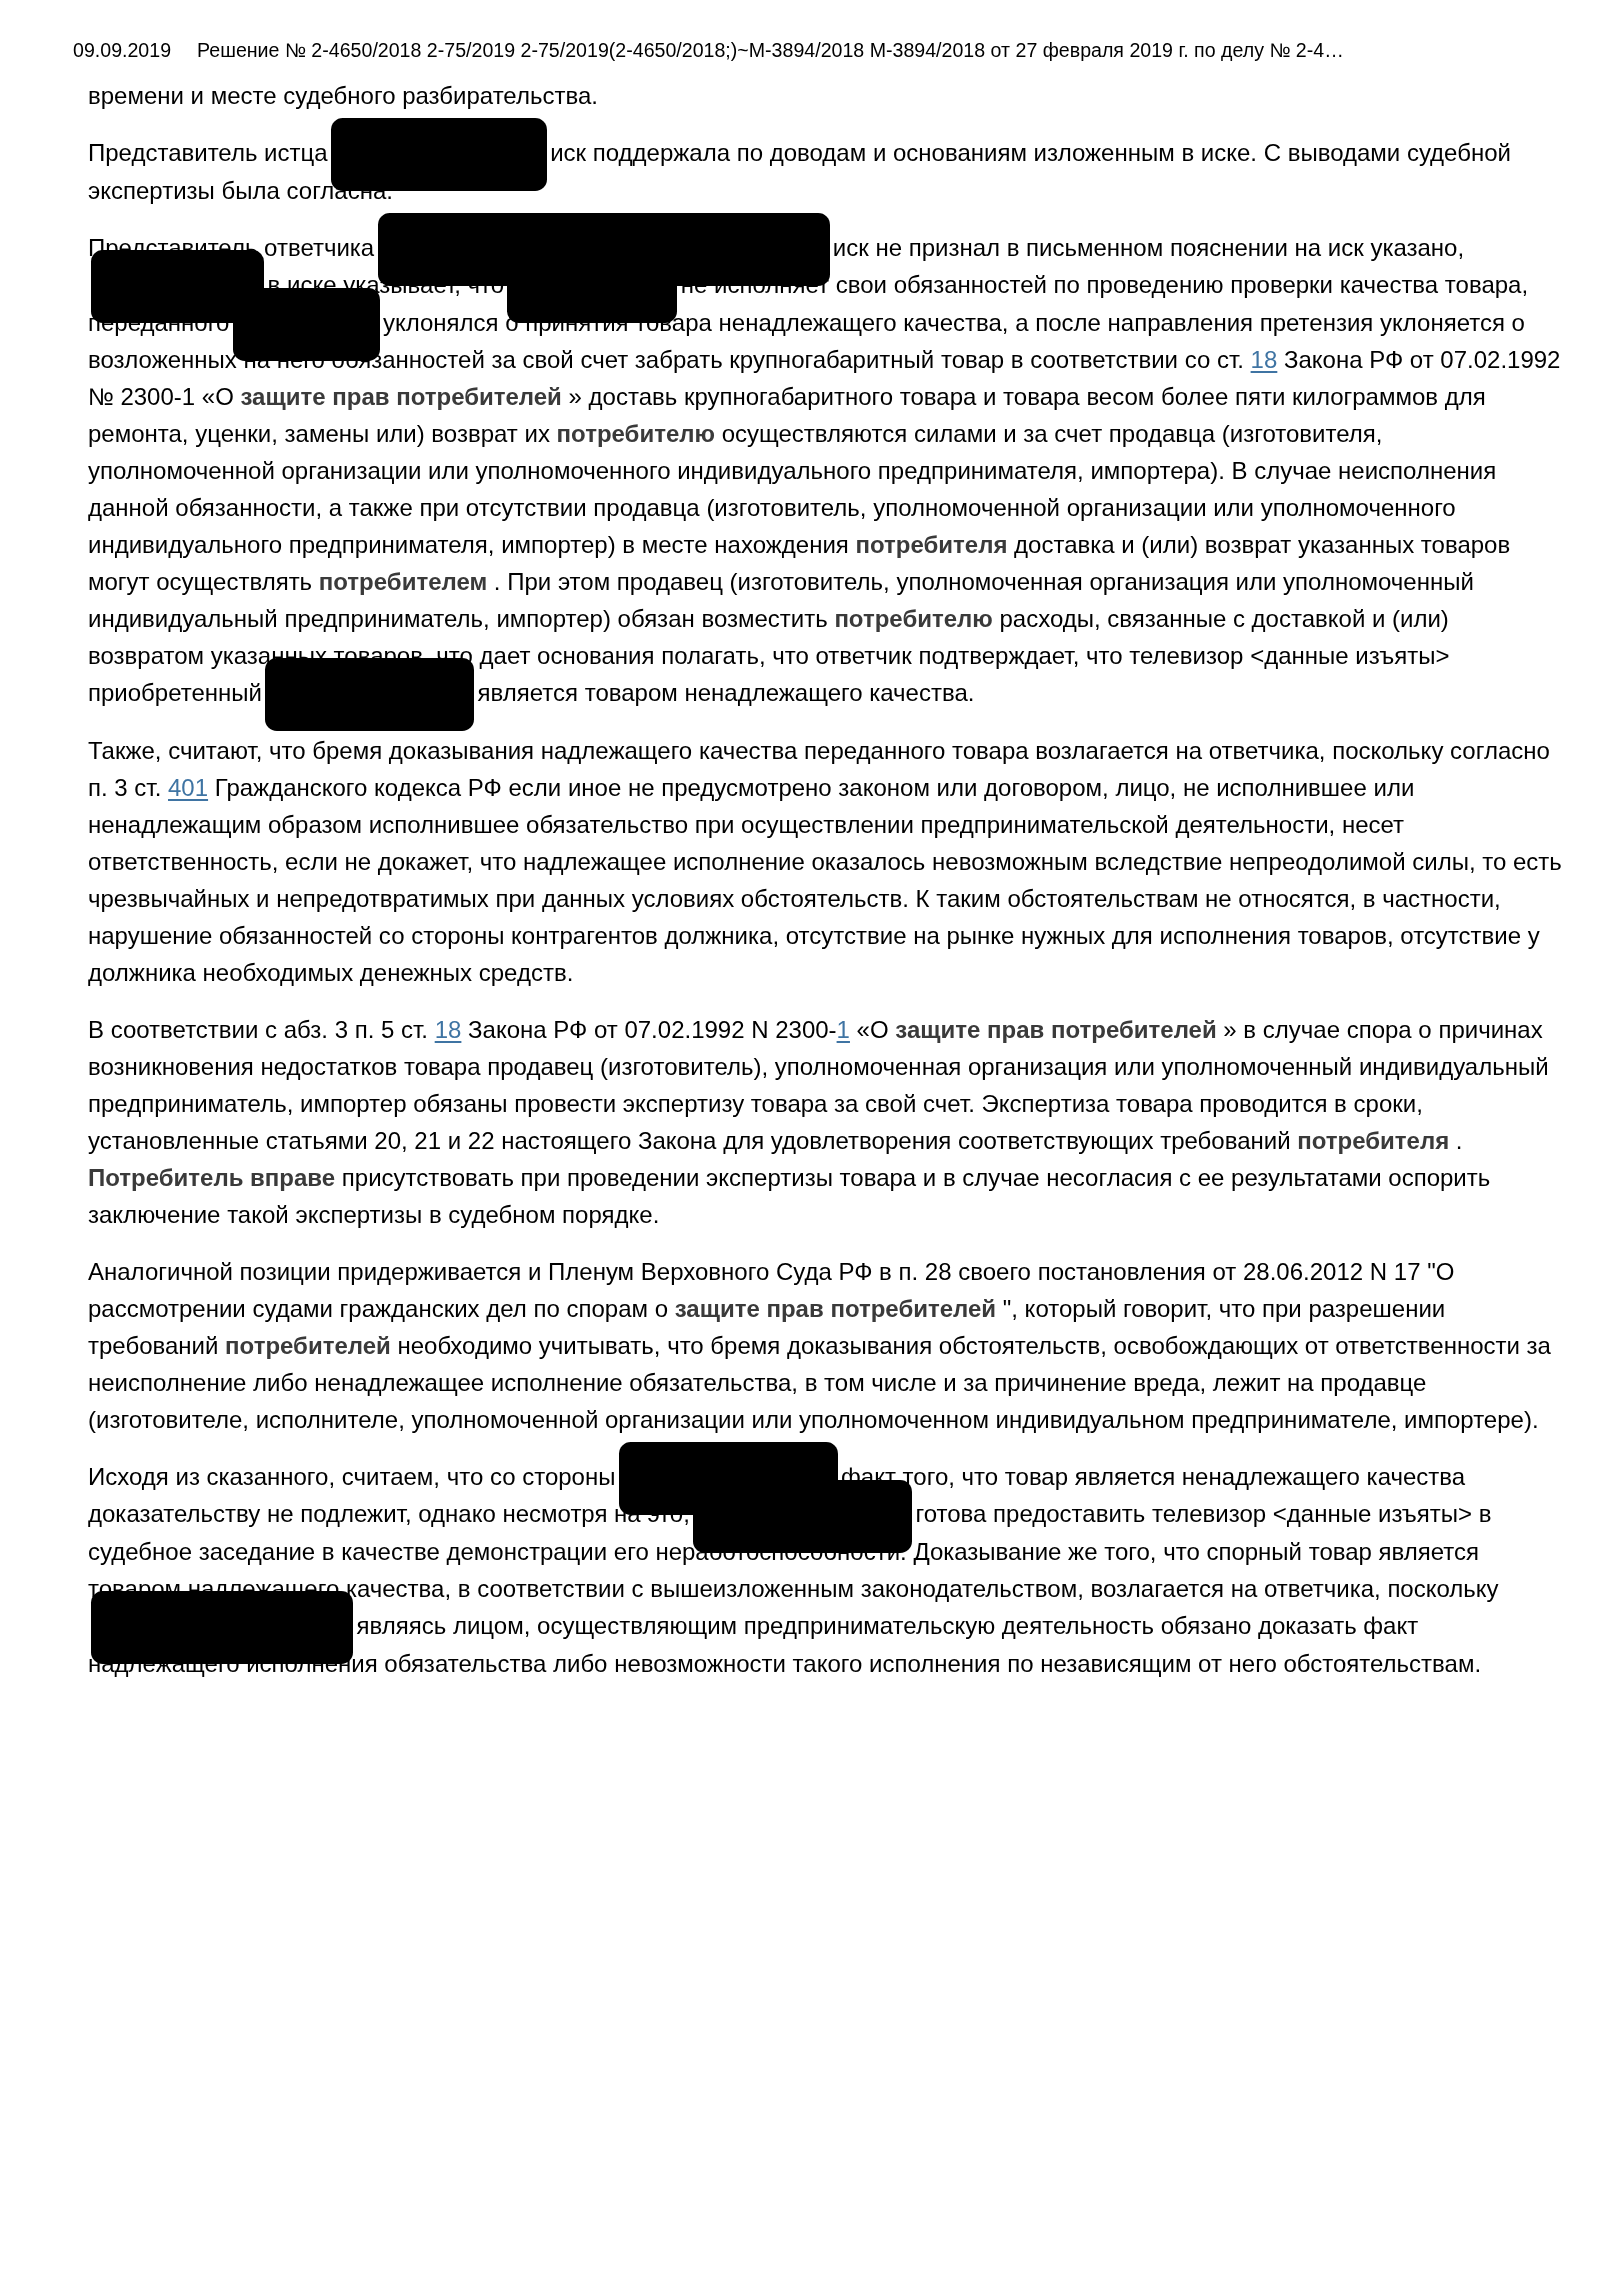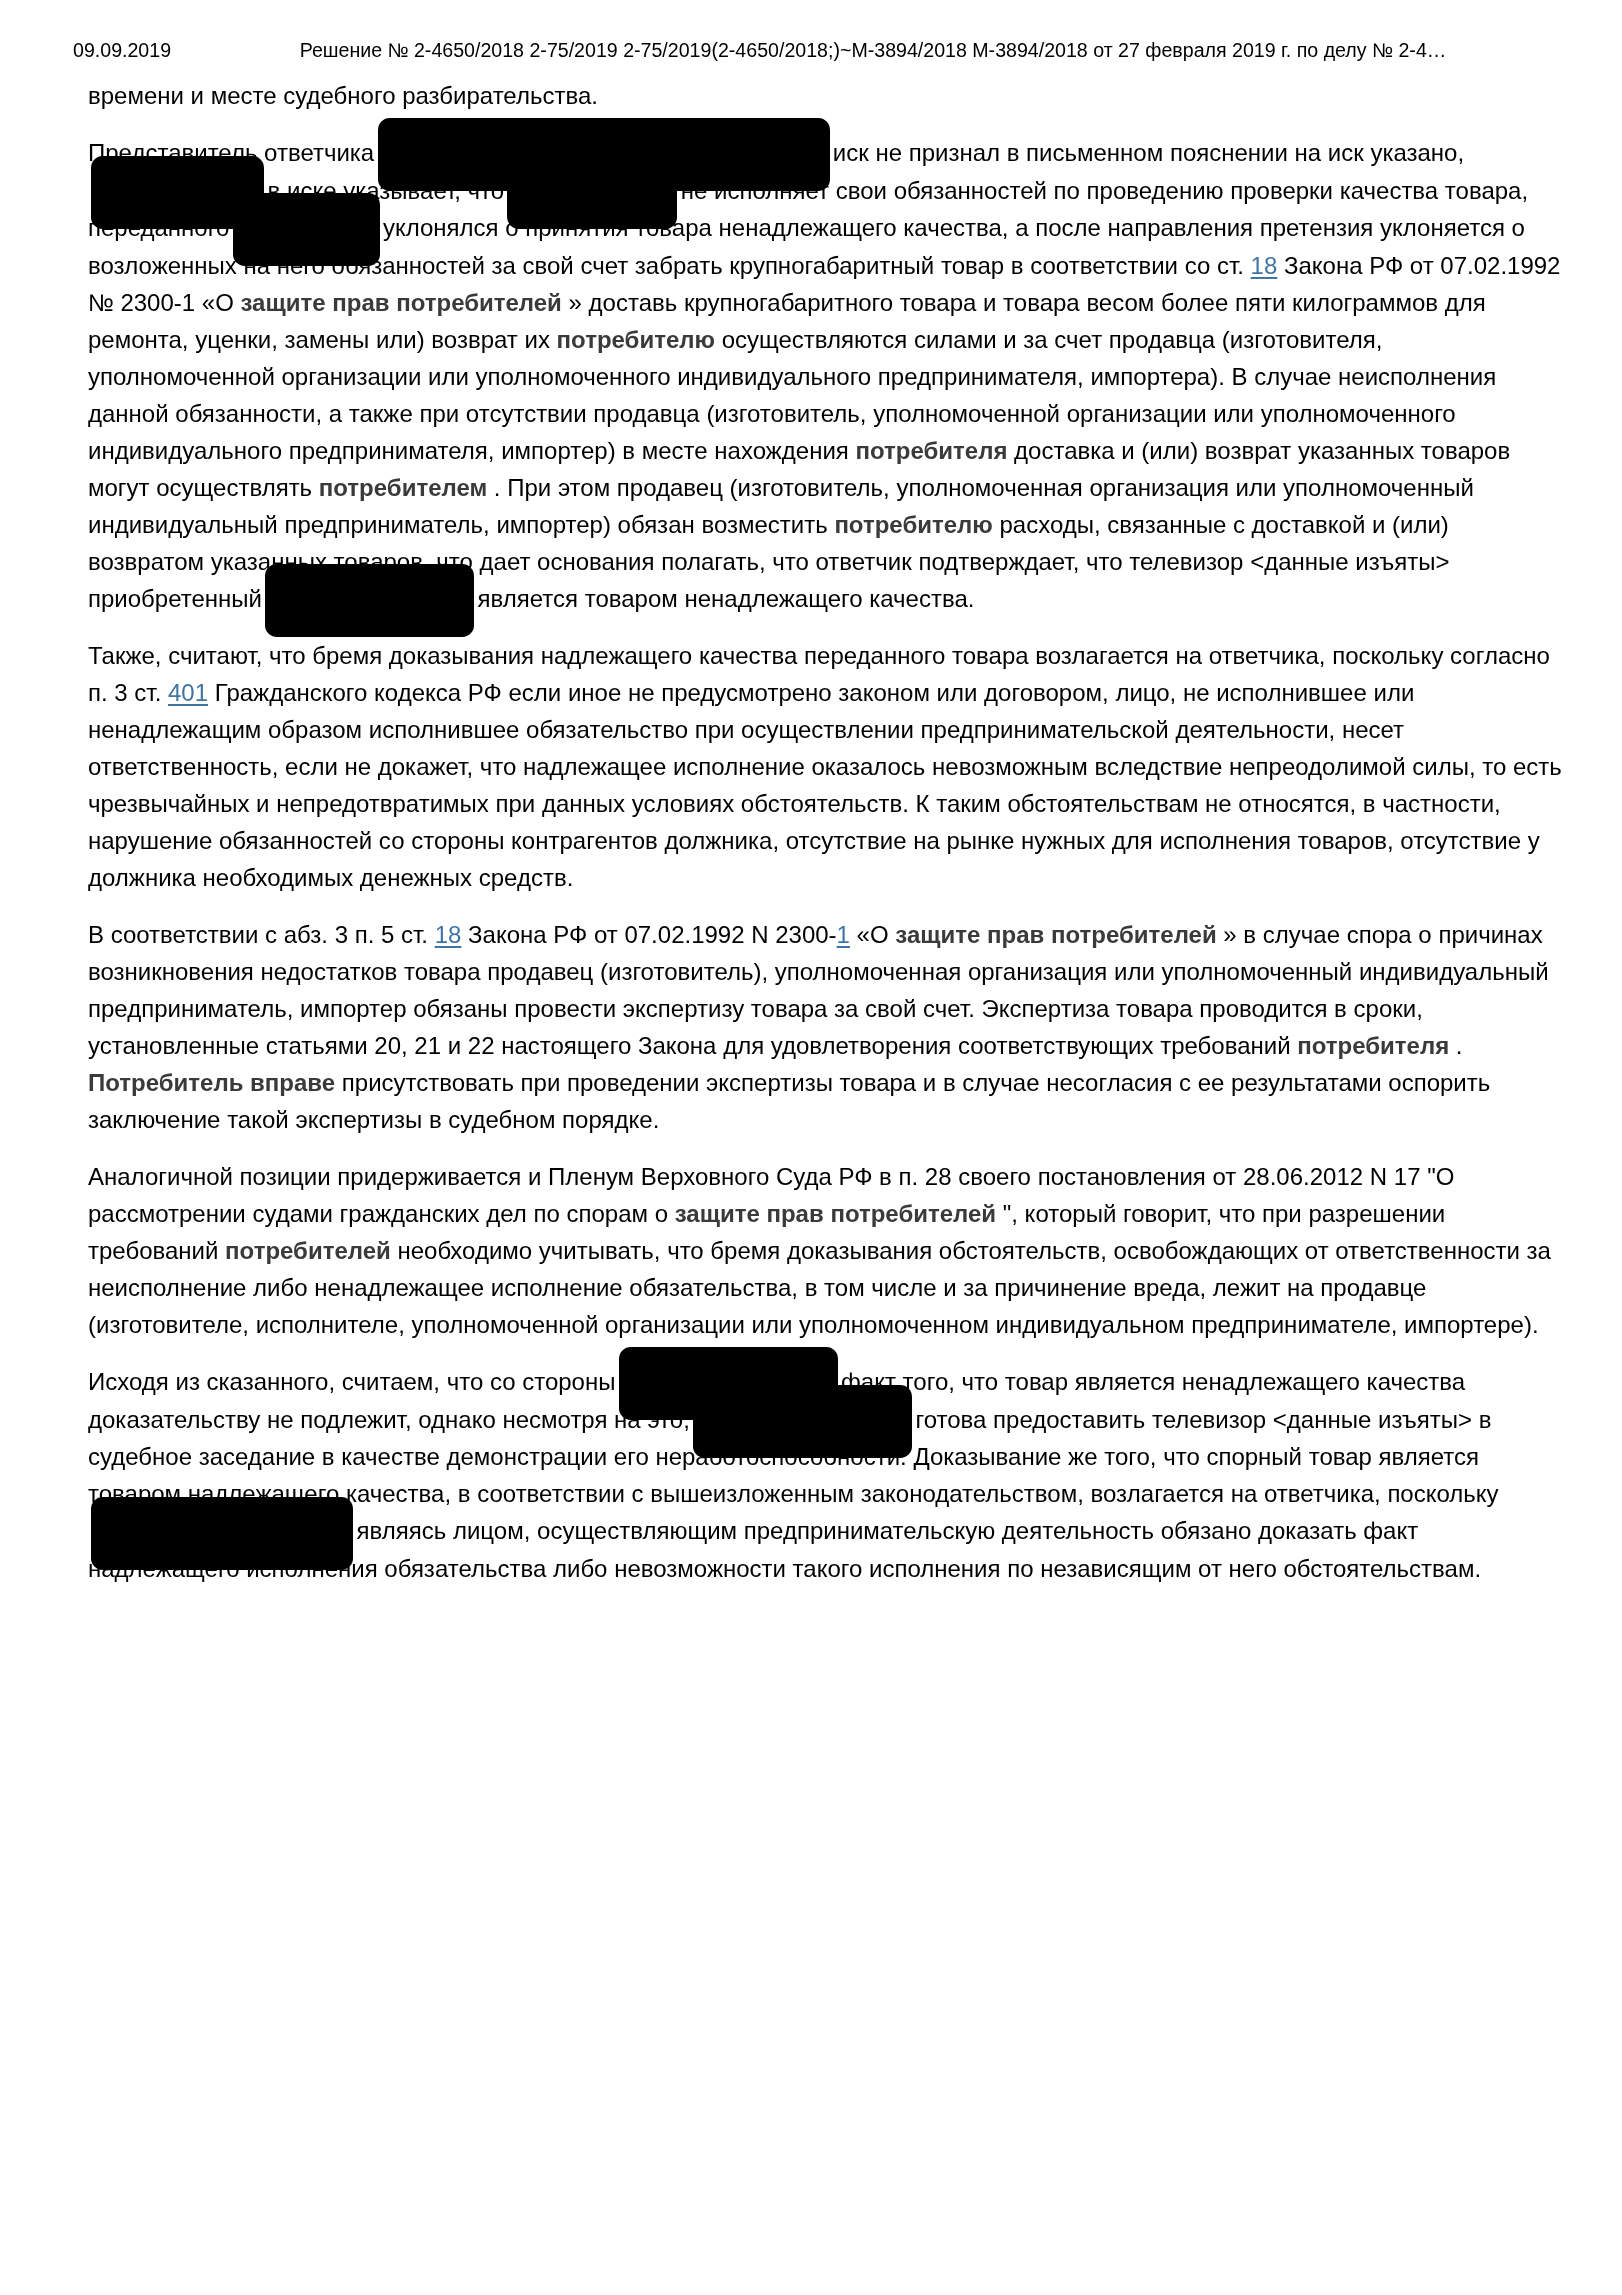--- a/index.html
+++ b/index.html
@@ -23,21 +23,21 @@
     right: 73px;
     display: flex;
     align-items: baseline;
     font-size: 19.6px;
     line-height: 25px;
     white-space: nowrap;
   }
   .header-date { flex: 0 0 auto; }
   .header-title {
     flex: 1 1 auto;
-    text-align: center;
+    text-align: left;
     overflow: hidden;
     margin-left: 26px;
   }
   .content {
     position: absolute;
     top: 77px;
     left: 88px;
     width: 1478px;
     font-size: 24px;
     line-height: 37px;
@@ -80,20 +80,21 @@
 
 <div class="page">
 
   <div class="page-header">
     <span class="header-date">09.09.2019</span>
     <span class="header-title">Решение № 2-4650/2018 2-75/2019 2-75/2019(2-4650/2018;)~М-3894/2018 М-3894/2018 от 27 февраля 2019 г. по делу № 2-4…</span>
   </div>
 
   <div class="content">
       <p>времени и месте судебного разбирательства.</p>
+      <p>Представитель истца<span class="redact" style="width: 216px;"></span>иск поддержала по доводам и основаниям изложенным в иске. С выводами судебной экспертизы была согласна.</p>
       <p>Представитель ответчика<span class="redact" style="width: 452px;"></span>иск не признал в письменном пояснении на иск указано,<span class="redact" style="width: 173px;"></span>в иске указывает, что<span class="redact" style="width: 170px;"></span>не исполняет свои обязанностей по проведению проверки качества товара, переданного<span class="redact" style="width: 147px;"></span>уклонялся о принятия товара ненадлежащего качества, а после направления претензия уклоняется о возложенных на него обязанностей за свой счет забрать крупногабаритный товар в соответствии со ст. <a class="ref" href="#">18</a> Закона РФ от 07.02.1992 № 2300-1 «О <b class="term">защите прав потребителей</b> » доставь крупногабаритного товара и товара весом более пяти килограммов для ремонта, уценки, замены или) возврат их <b class="term">потребителю</b> осуществляются силами и за счет продавца (изготовителя, уполномоченной организации или уполномоченного индивидуального предпринимателя, импортера). В случае неисполнения данной обязанности, а также при отсутствии продавца (изготовитель, уполномоченной организации или уполномоченного индивидуального предпринимателя, импортер) в месте нахождения <b class="term">потребителя</b> доставка и (или) возврат указанных товаров могут осуществлять <b class="term">потребителем</b> . При этом продавец (изготовитель, уполномоченная организация или уполномоченный индивидуальный предприниматель, импортер) обязан возместить <b class="term">потребителю</b> расходы, связанные с доставкой и (или) возвратом указанных товаров, что дает основания полагать, что ответчик подтверждает, что телевизор &lt;данные изъяты&gt; приобретенный<span class="redact" style="width: 209px;"></span>является товаром ненадлежащего качества.</p>
       <p>Также, считают, что бремя доказывания надлежащего качества переданного товара возлагается на ответчика, поскольку согласно п. 3 ст. <a class="ref" href="#">401</a> Гражданского кодекса РФ если иное не предусмотрено законом или договором, лицо, не исполнившее или ненадлежащим образом исполнившее обязательство при осуществлении предпринимательской деятельности, несет ответственность, если не докажет, что надлежащее исполнение оказалось невозможным вследствие непреодолимой силы, то есть чрезвычайных и непредотвратимых при данных условиях обстоятельств. К таким обстоятельствам не относятся, в частности, нарушение обязанностей со стороны контрагентов должника, отсутствие на рынке нужных для исполнения товаров, отсутствие у должника необходимых денежных средств.</p>
       <p>В соответствии с абз. 3 п. 5 ст. <a class="ref" href="#">18</a> Закона РФ от 07.02.1992 N 2300-<a class="ref" href="#">1</a> «О <b class="term">защите прав потребителей</b> » в случае спора о причинах возникновения недостатков товара продавец (изготовитель), уполномоченная организация или уполномоченный индивидуальный предприниматель, импортер обязаны провести экспертизу товара за свой счет. Экспертиза товара проводится в сроки, установленные статьями 20, 21 и 22 настоящего Закона для удовлетворения соответствующих требований <b class="term">потребителя</b> . <b class="term">Потребитель вправе</b> присутствовать при проведении экспертизы товара и в случае несогласия с ее результатами оспорить заключение такой экспертизы в судебном порядке.</p>
       <p>Аналогичной позиции придерживается и Пленум Верховного Суда РФ в п. 28 своего постановления от 28.06.2012 N 17 "О рассмотрении судами гражданских дел по спорам о <b class="term">защите прав потребителей</b> ", который говорит, что при разрешении требований <b class="term">потребителей</b> необходимо учитывать, что бремя доказывания обстоятельств, освобождающих от ответственности за неисполнение либо ненадлежащее исполнение обязательства, в том числе и за причинение вреда, лежит на продавце (изготовителе, исполнителе, уполномоченной организации или уполномоченном индивидуальном предпринимателе, импортере).</p>
       <p>Исходя из сказанного, считаем, что со стороны<span class="redact" style="width: 219px;"></span>факт того, что товар является ненадлежащего качества доказательству не подлежит, однако несмотря на это,<span class="redact" style="width: 219px;"></span>готова предоставить телевизор &lt;данные изъяты&gt; в судебное заседание в качестве демонстрации его неработоспособности. Доказывание же того, что спорный товар является товаром надлежащего качества, в соответствии с вышеизложенным законодательством, возлагается на ответчика, поскольку <span class="redact" style="width: 262px;"></span>являясь лицом, осуществляющим предпринимательскую деятельность обязано доказать факт надлежащего исполнения обязательства либо невозможности такого исполнения по независящим от него обстоятельствам.</p>
     </div>
 
   <div class="page-footer">
     <span class="footer-url">https://sudact.ru/regular/doc/f64UwDyhVUdp/?regular-txt=защита+прав+потребителей&amp;regular-case_doc=&amp;regular-date_from=&amp;regular-date_t…</span>
     <span class="footer-page">3/7</span>

